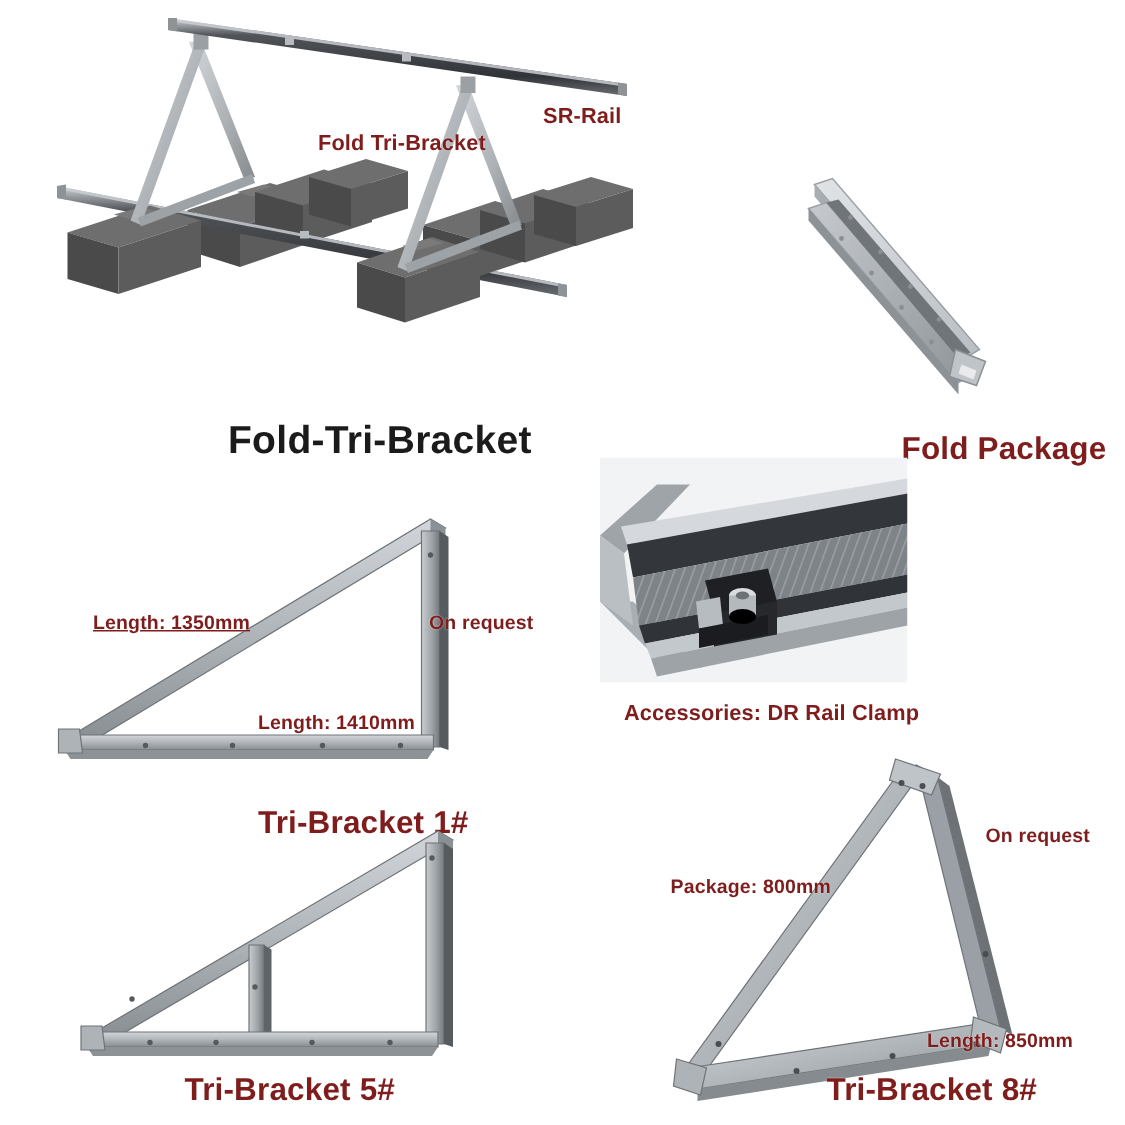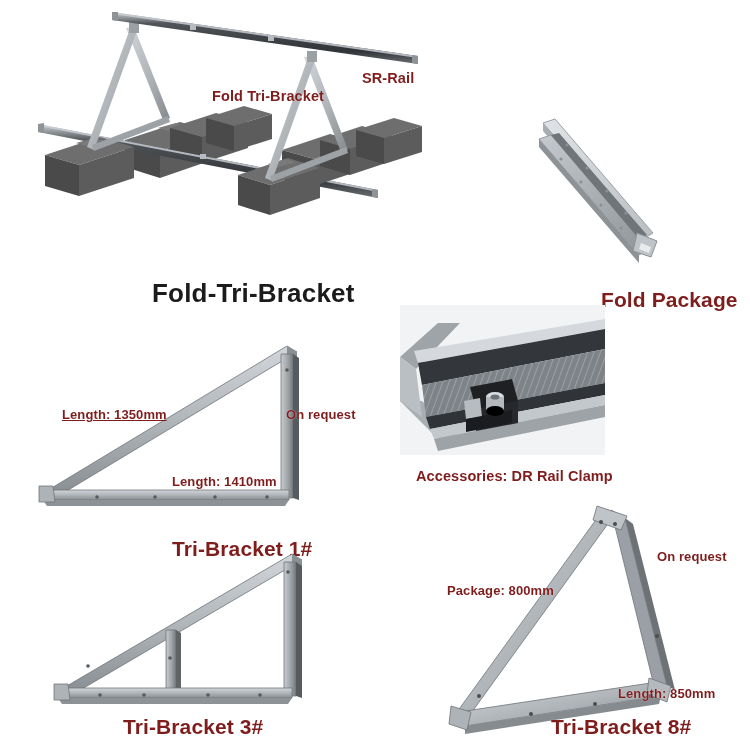--- a/index.html
+++ b/index.html
@@ -296,21 +296,21 @@
 
       <circle cx="52" cy="147" r="1.8" fill="#555a5f"></circle>
       <circle cx="96" cy="147" r="1.8" fill="#555a5f"></circle>
       <circle cx="160" cy="147" r="1.8" fill="#555a5f"></circle>
       <circle cx="212" cy="147" r="1.8" fill="#555a5f"></circle>
       <circle cx="40" cy="118" r="1.8" fill="#555a5f"></circle>
       <circle cx="122" cy="110" r="1.8" fill="#555a5f"></circle>
       <circle cx="240" cy="24" r="1.8" fill="#555a5f"></circle>
     </svg>
   </div>
-  <div class="lbl lbl-cap" style="left:123px;top:715px;">Tri-Bracket 3#</div>
+  <div class="lbl lbl-cap" style="left:123px;top:715px;">Tri-Bracket 5#</div>
 
   <div class="fig" style="left:435px;top:500px;">
     <svg width="250" height="235" viewBox="0 0 250 235">
       <defs>
         <linearGradient id="barC" x1="0" y1="0" x2="1" y2="1">
           <stop offset="0%" stop-color="#d4d8dc"></stop>
           <stop offset="55%" stop-color="#aeb3b8"></stop>
           <stop offset="100%" stop-color="#82878c"></stop>
         </linearGradient>
       </defs>

